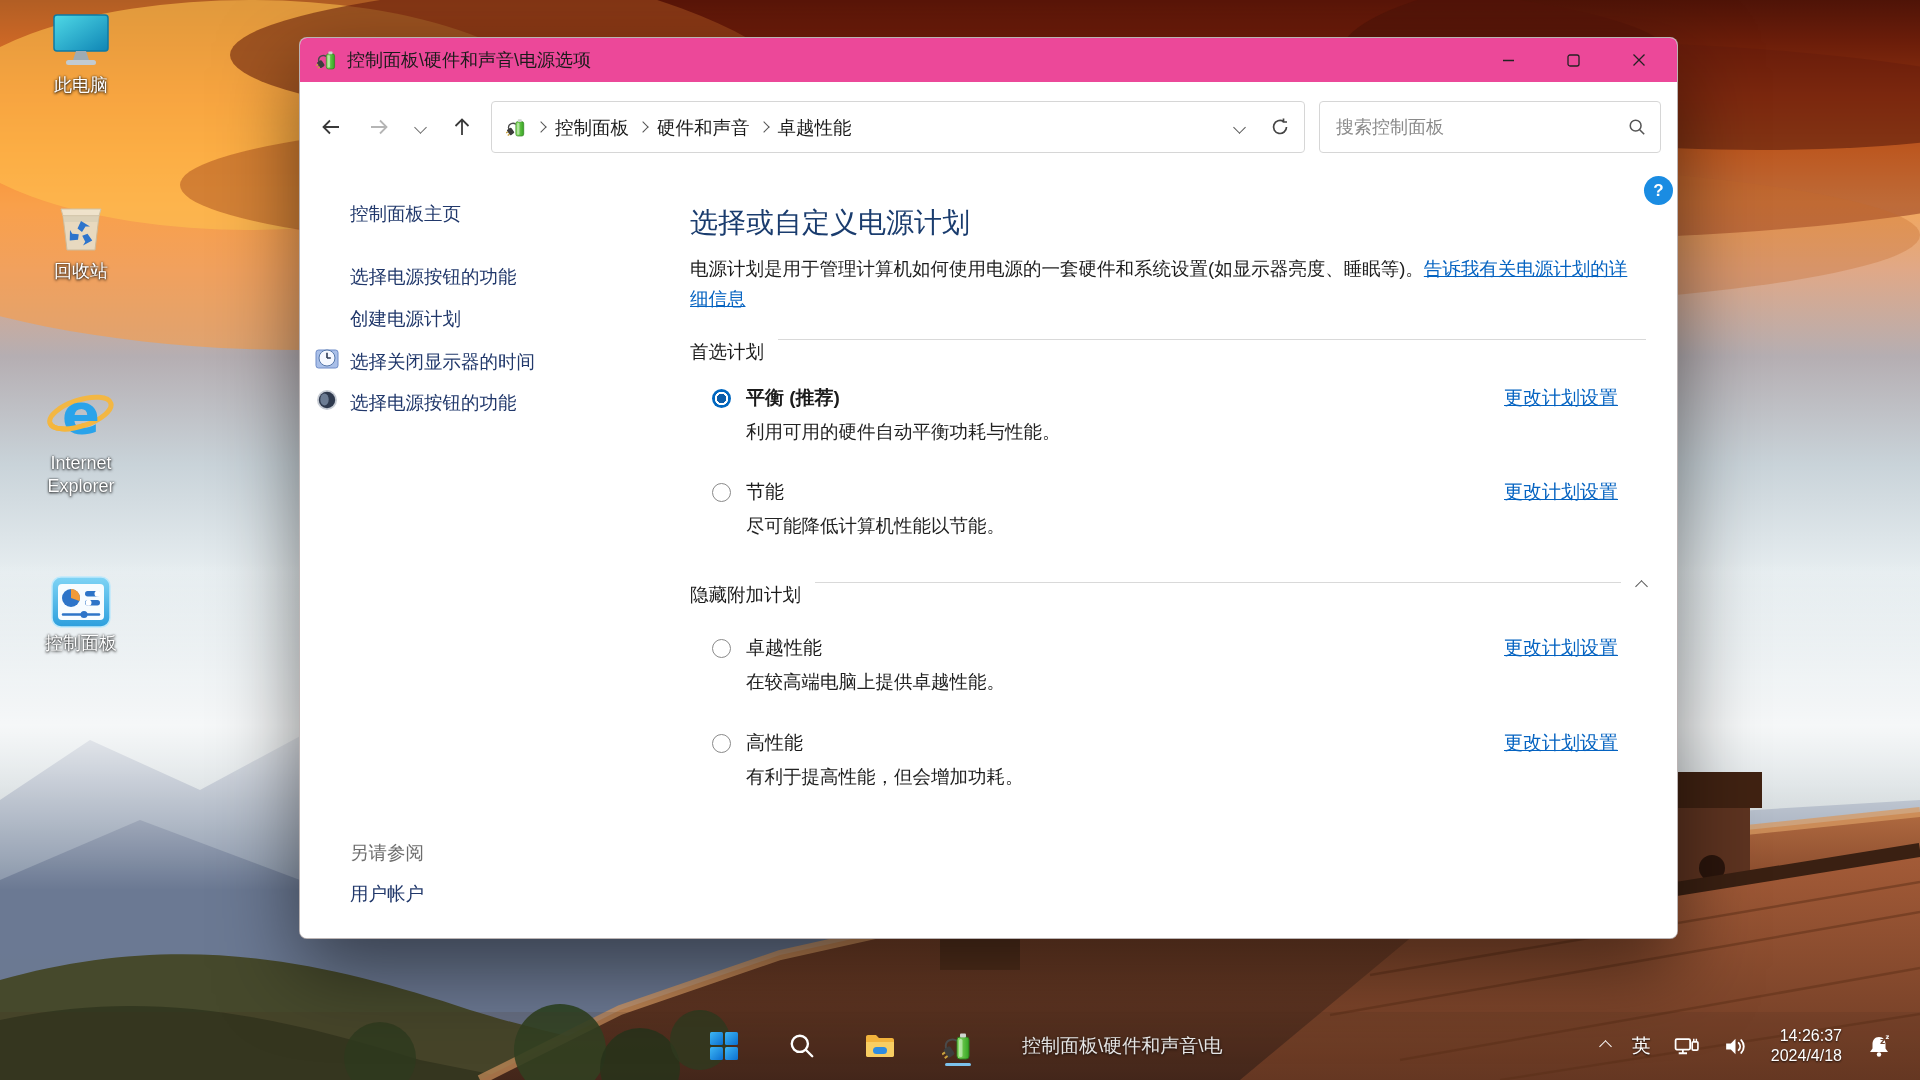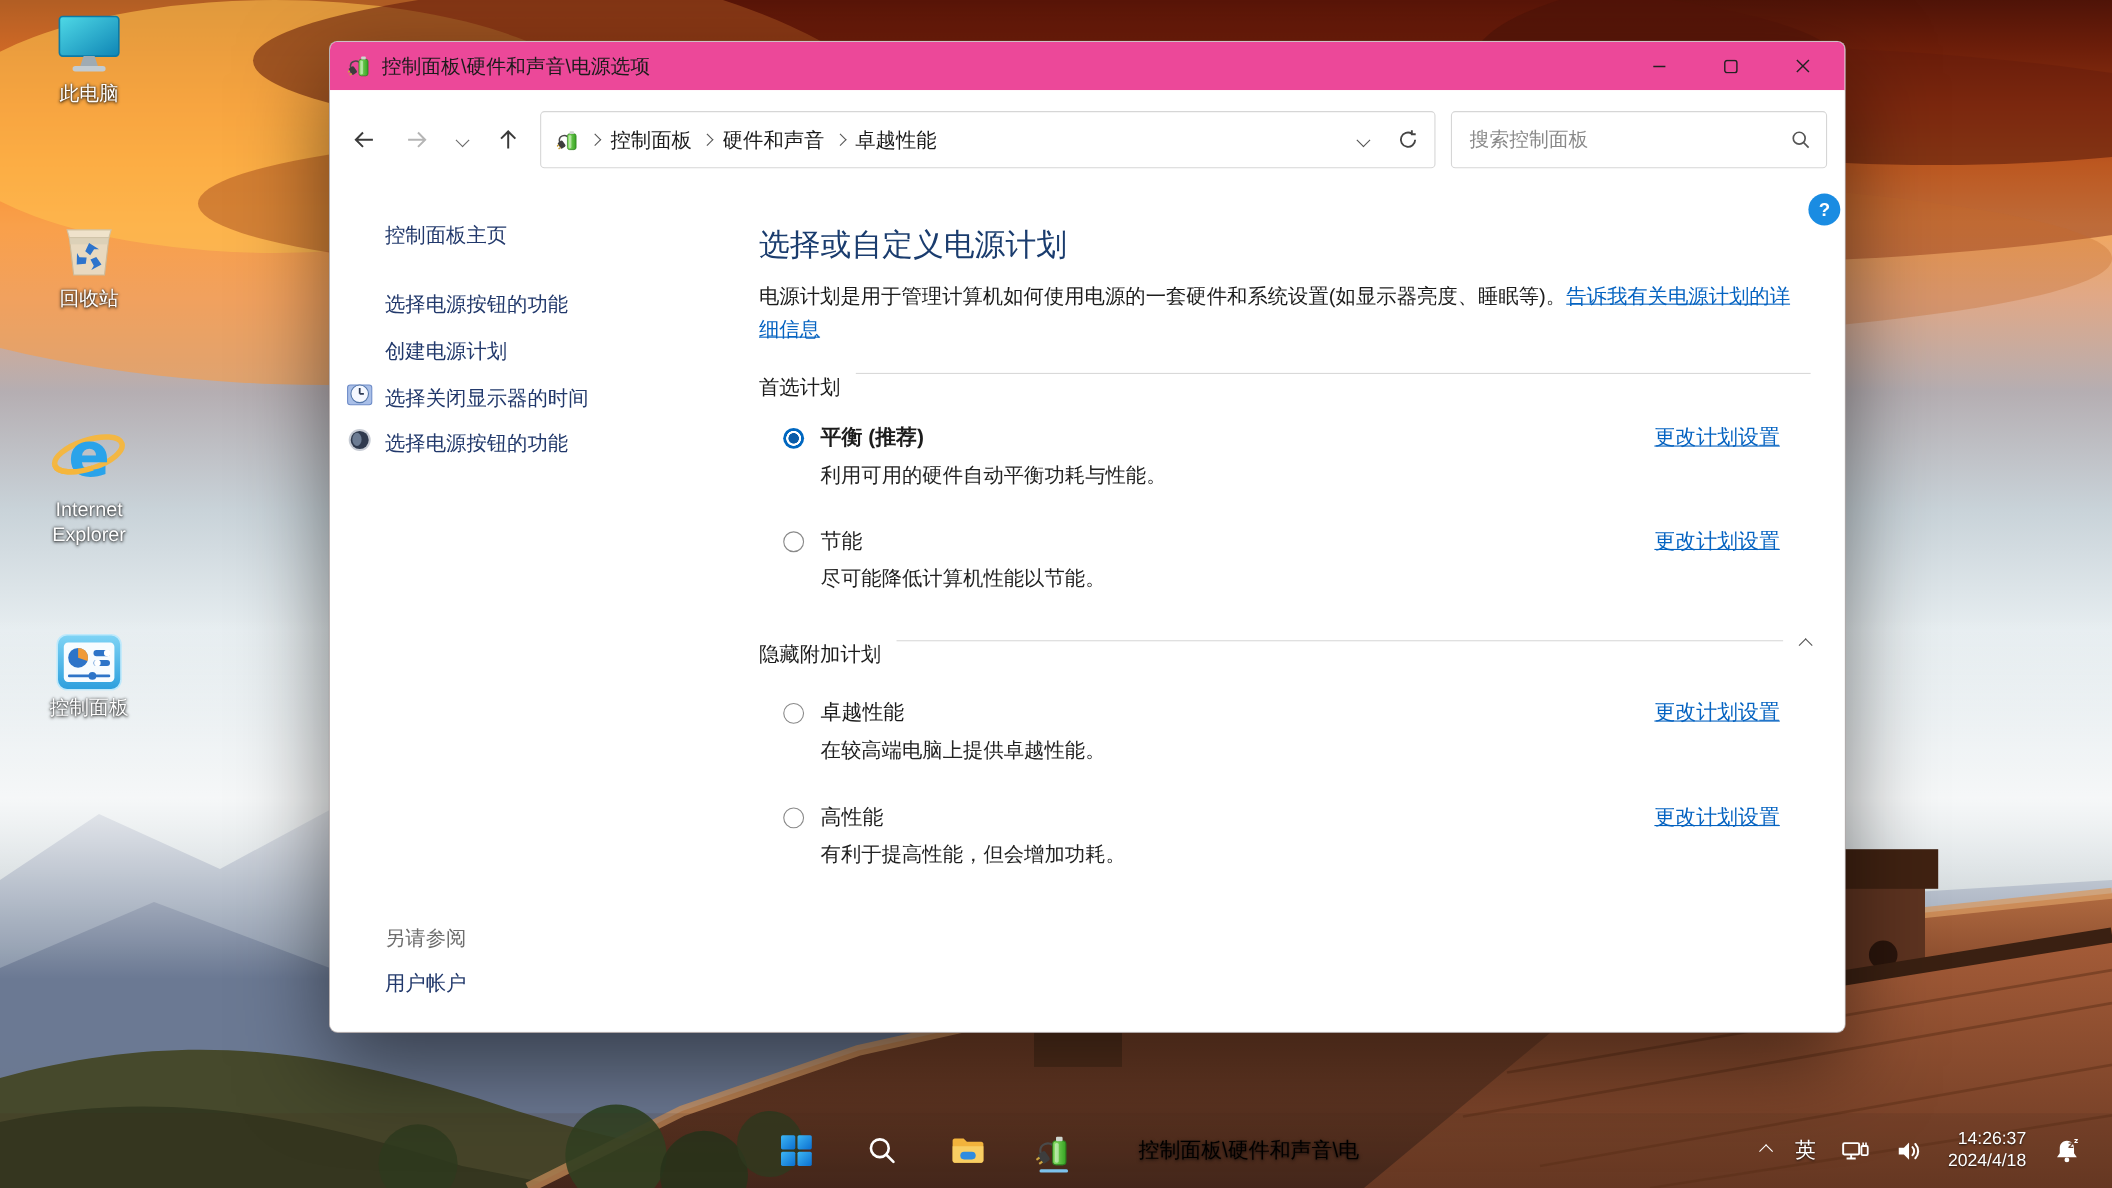--- a/index.html
+++ b/index.html
@@ -64,21 +64,21 @@
     align-items:center;justify-content:center;cursor:pointer;}
 
   
   .taskbar{position:absolute;left:0;top:1012px;width:1920px;height:68px;
     background:rgba(70,45,28,.14);}
   .tb-center{position:absolute;left:703px;top:0;height:68px;display:flex;align-items:center;gap:36px;}
   .tbic{width:42px;height:42px;display:flex;align-items:center;justify-content:center;
     border-radius:6px;position:relative;cursor:pointer;}
   .tbind{position:absolute;bottom:1px;left:50%;transform:translateX(-50%);width:26px;height:3.5px;
     border-radius:2px;background:#7cc2ec;}
-  .tb-title{color:#000000;font-size:19px;text-shadow:0 1px 3px rgba(0,0,0,.8);margin-left:20px;white-space:nowrap;}
+  .tb-title{color:#e5e5e5;font-size:19px;text-shadow:0 1px 3px rgba(0,0,0,.8);margin-left:7px;white-space:nowrap;}
   .tray{position:absolute;right:26px;top:0;height:68px;display:flex;align-items:center;gap:22px;}
   .trayic{display:flex;align-items:center;justify-content:center;cursor:pointer;}
   .tray .lang{color:#fff;font-size:19px;text-shadow:0 1px 2px rgba(0,0,0,.8);}
   .clockblk{text-align:right;color:#fff;font-size:16px;line-height:20px;
     text-shadow:0 1px 2px rgba(0,0,0,.8);cursor:pointer;}
 </style>
 </head>
 <body>
 
 <svg width="0" height="0" style="position:absolute">

